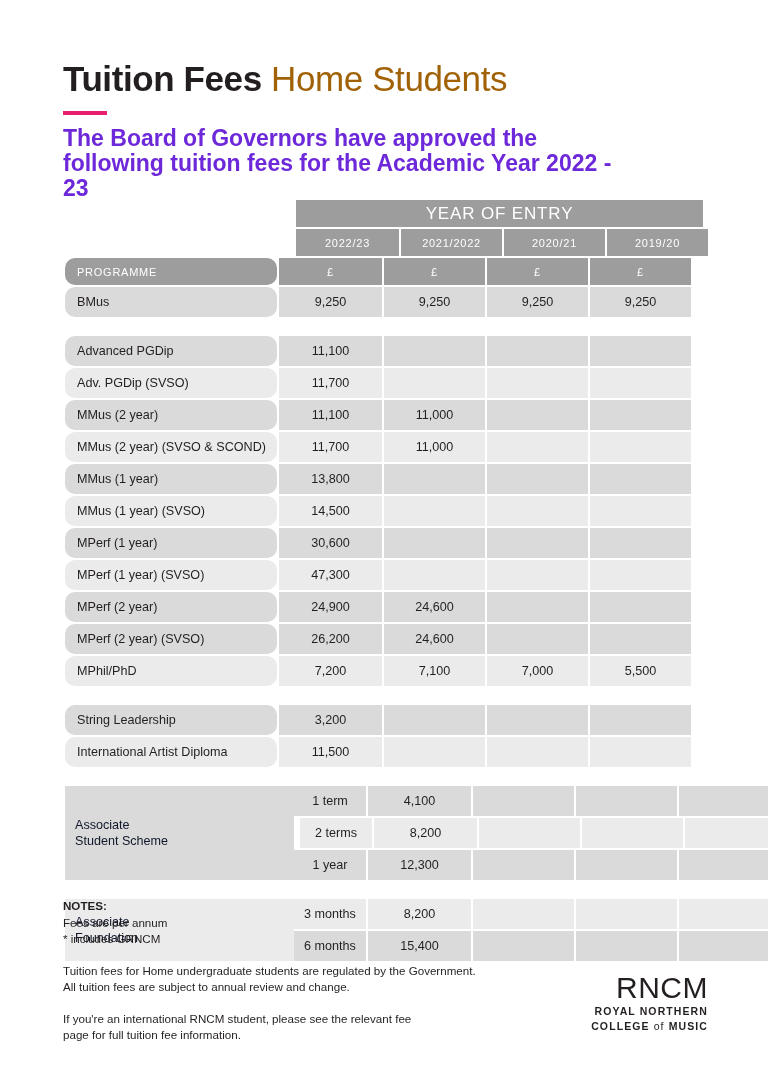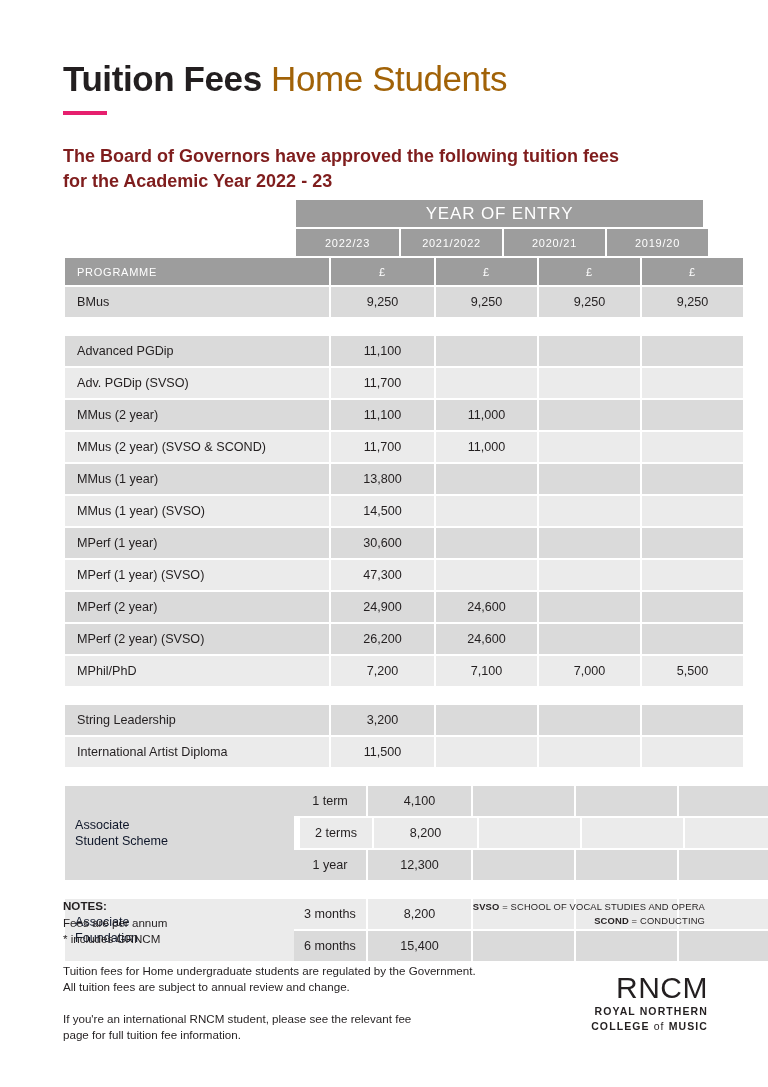--- a/index.html
+++ b/index.html
@@ -42,44 +42,44 @@
   .title .t-light { font-weight: normal; color: #a16207; }
 
   .accent-rule {
     margin-top: 11px;
     width: 44px;
     height: 4px;
     background: #e6206e;
   }
 
   .subtitle {
-    margin-top: 29px;
-    font-size: 18px;
+    margin-top: 11px;
+    font-size: 23px;
     line-height: 25px;
     font-weight: bold;
-    color: #7f1d1d;
+    color: #6d28d9;
     max-width: 575px;
   }
 
   
   .table {
     position: absolute;
     left: 65px;
     top: 200px;
     width: 638px;
   }
   .trow {
     display: flex;
     width: 100%;
     height: 27px;
     margin-bottom: 2px;
   }
   .trow.tall { height: 30px; }
 
-  .c-prog  { width: 264px; flex: none; }
+  .c-prog  { width: 212px; flex: none; border-radius: 10px; }
   .c-sub   { width: 72px;  flex: none; margin-left: 2px; }
   .c-y1    { width: 103px; flex: none; margin-left: 2px; }
   .c-y2    { width: 101px; flex: none; margin-left: 2px; }
   .c-y3    { width: 101px; flex: none; margin-left: 2px; }
   .c-y4    { width: 101px; flex: none; margin-left: 2px; }
 
   .cell {
     box-sizing: border-box;
     display: flex;
     align-items: center;
@@ -403,24 +403,20 @@
     <div class="blk">
       <div>Tuition fees for Home undergraduate students are regulated by the Government.</div>
       <div>All tuition fees are subject to annual review and change.</div>
     </div>
     <div class="blk">
       <div>If you're an international RNCM student, please see the relevant fee</div>
       <div>page for full tuition fee information.</div>
     </div>
   </div>
 
-  <div class="legend">
-    <div><b>SVSO</b><span> = SCHOOL OF VOCAL STUDIES AND OPERA</span></div>
-    <div><b>SCOND</b><span> = CONDUCTING</span></div>
-  </div>
 
   <div class="logo">
     <div class="logo-main">RNCM</div>
     <div class="logo-sub">ROYAL NORTHERN</div>
     <div class="logo-sub"><span>COLLEGE </span><span class="of">of</span><span> MUSIC</span></div>
   </div>
 
 </div>
 
 </body></html>

